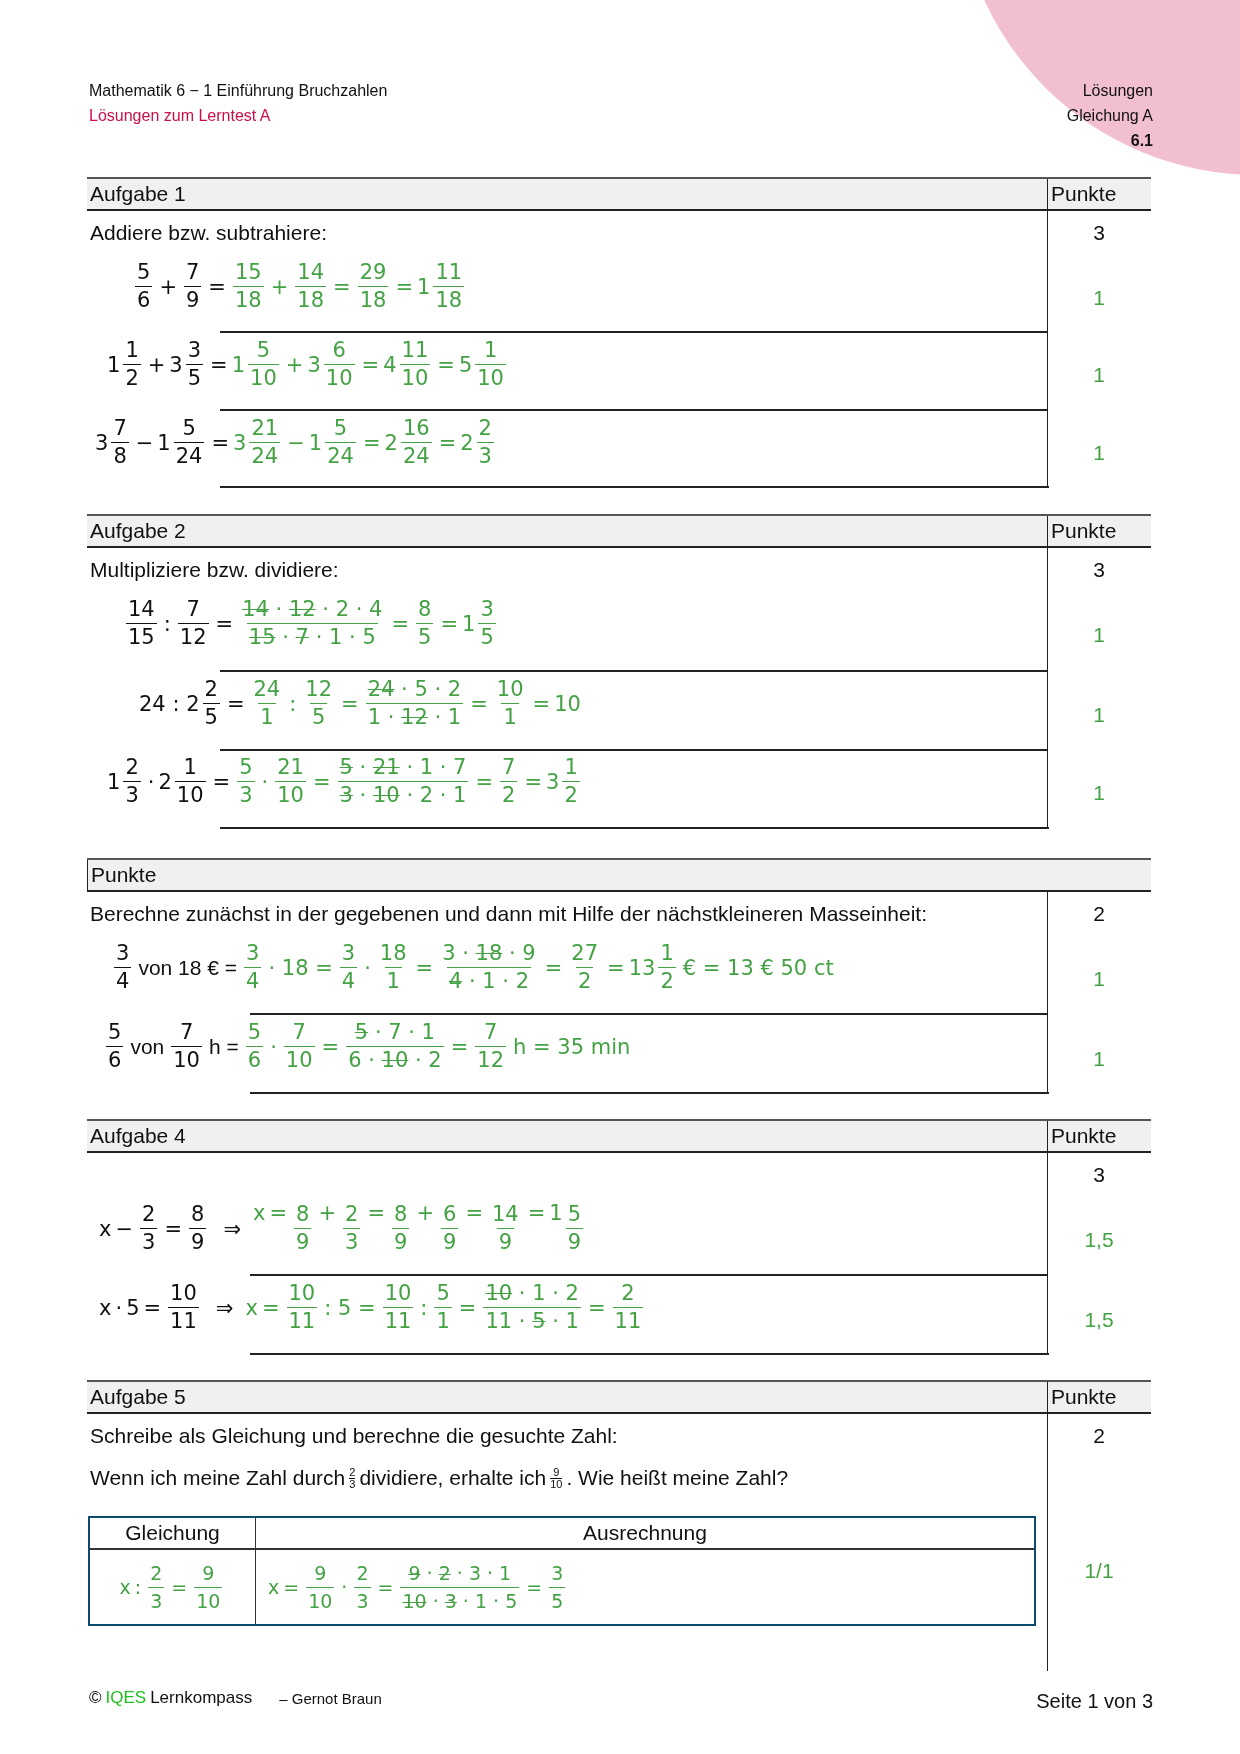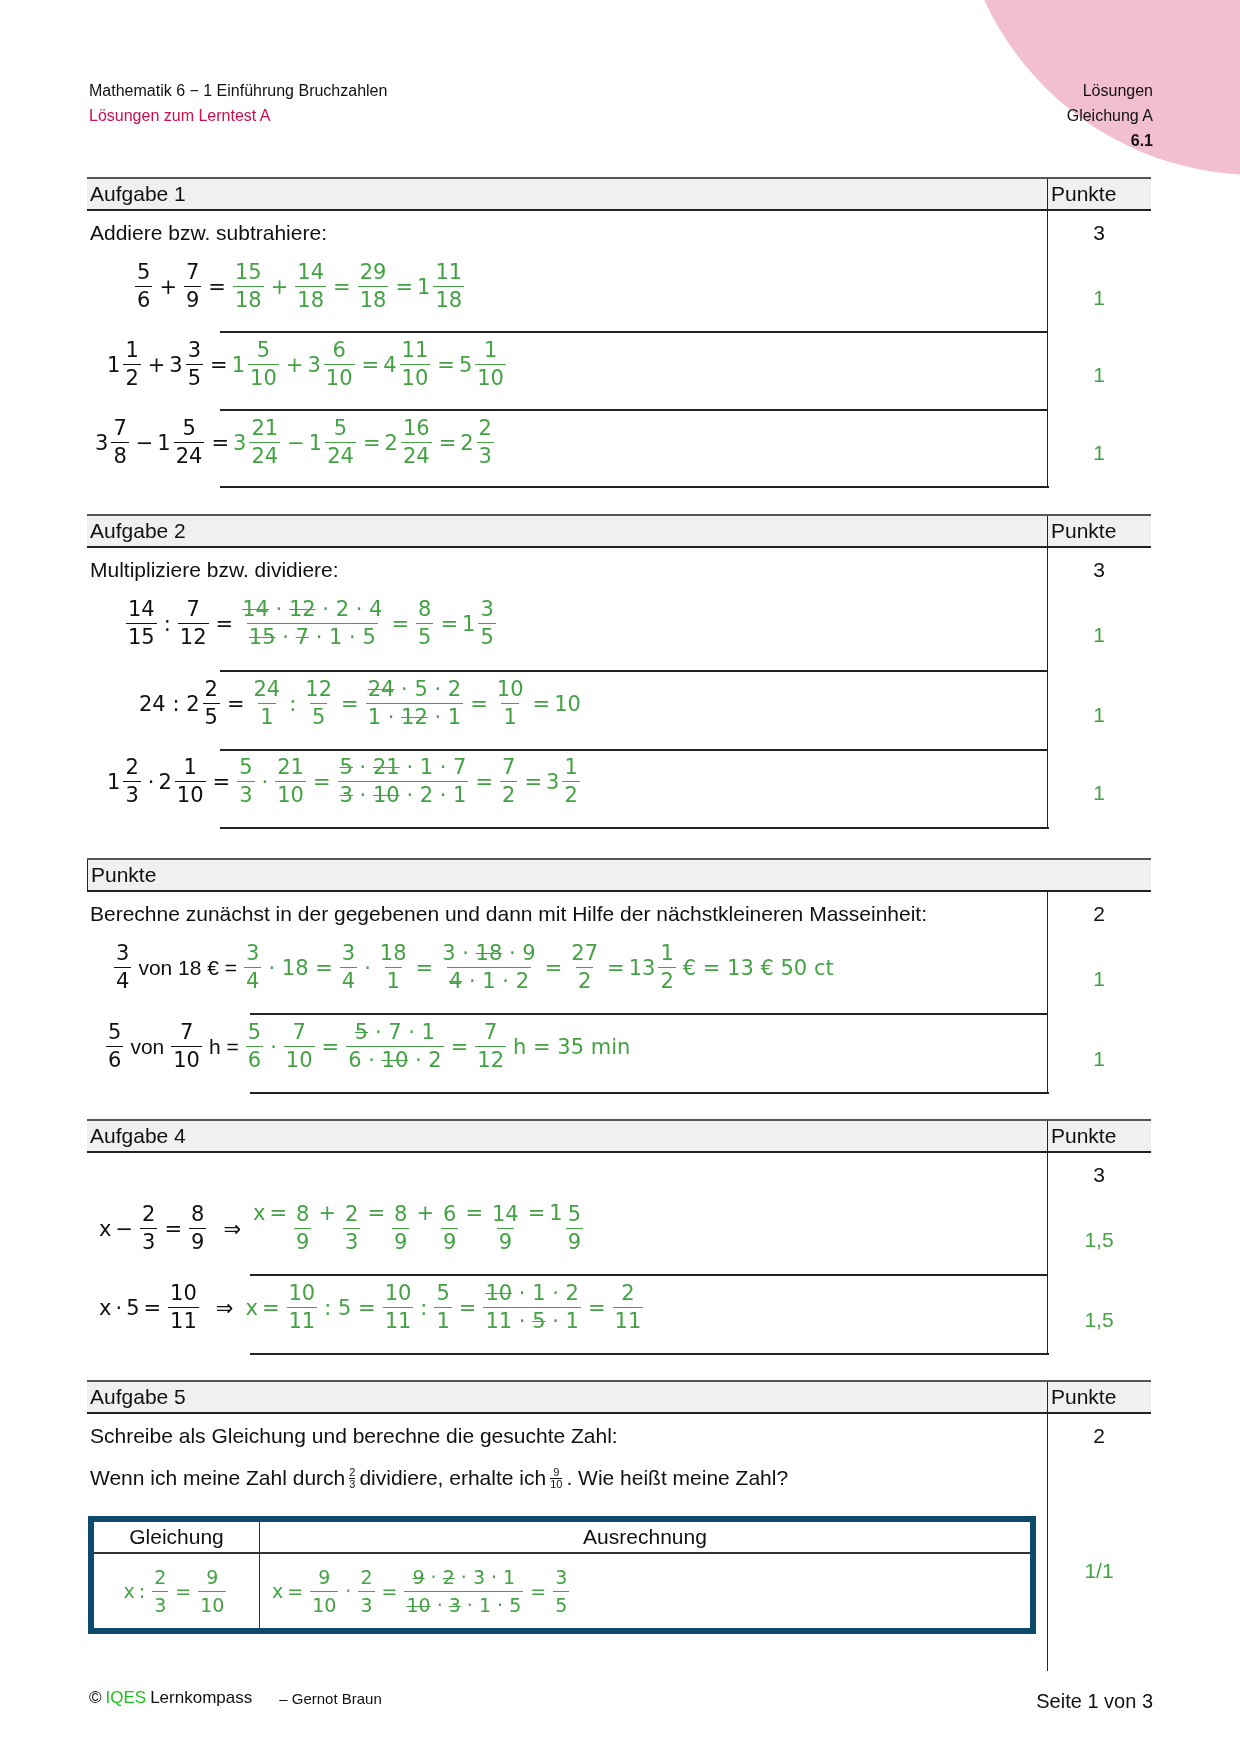--- a/index.html
+++ b/index.html
@@ -26,21 +26,21 @@
 
   .eq { position: absolute; font-size: 21px; display: flex; align-items: center; white-space: nowrap;
         font-family: "DejaVu Sans", sans-serif; }
   .g { color: #44a244; }
   .fr { display: inline-flex; flex-direction: column; align-items: center; vertical-align: middle; margin: 0 3px; line-height: 27px; }
   .fr .n { padding: 0 2px; }
   .fr .d { border-top: 1.5px solid currentColor; padding: 0 2px; }
   .op { margin: 0 4px; }
   .x { text-decoration: line-through; text-decoration-thickness: 1px; }
 
-  .t5 { position: absolute; left: 88px; top: 1516px; width: 948px; border: 6px solid #0c4a6e; }
+  .t5 { position: absolute; left: 88px; top: 1516px; width: 948px; border: 2px solid #0c4a6e; }
   .t5 .r1 { display: flex; height: 32px; border-bottom: 2px solid #333; font-size: 21px; line-height: 30px; }
   .t5 .r2 { display: flex; height: 74px; }
   .t5 .c1 { width: 166px; border-right: 1px solid #333; text-align: center; display:flex; align-items:center; justify-content:center; }
   .t5 .c2 { flex: 1; text-align: center; display:flex; align-items:center; }
 
   .footer { position: absolute; left: 89px; top: 1688px; font-size: 17px; display: flex; align-items: center; gap: 4px; }
   .footer .iqes { color: #1ec21e; }
   .footer .small { font-size: 15px; margin-left: 23px; }
   .pagenum { position: absolute; right: 87px; top: 1690px; font-size: 20px; }
   .smallfr { display: inline-flex; flex-direction: column; font-size: 11px; line-height: 11px; vertical-align: middle; align-items:center; margin: 0 4px; }

